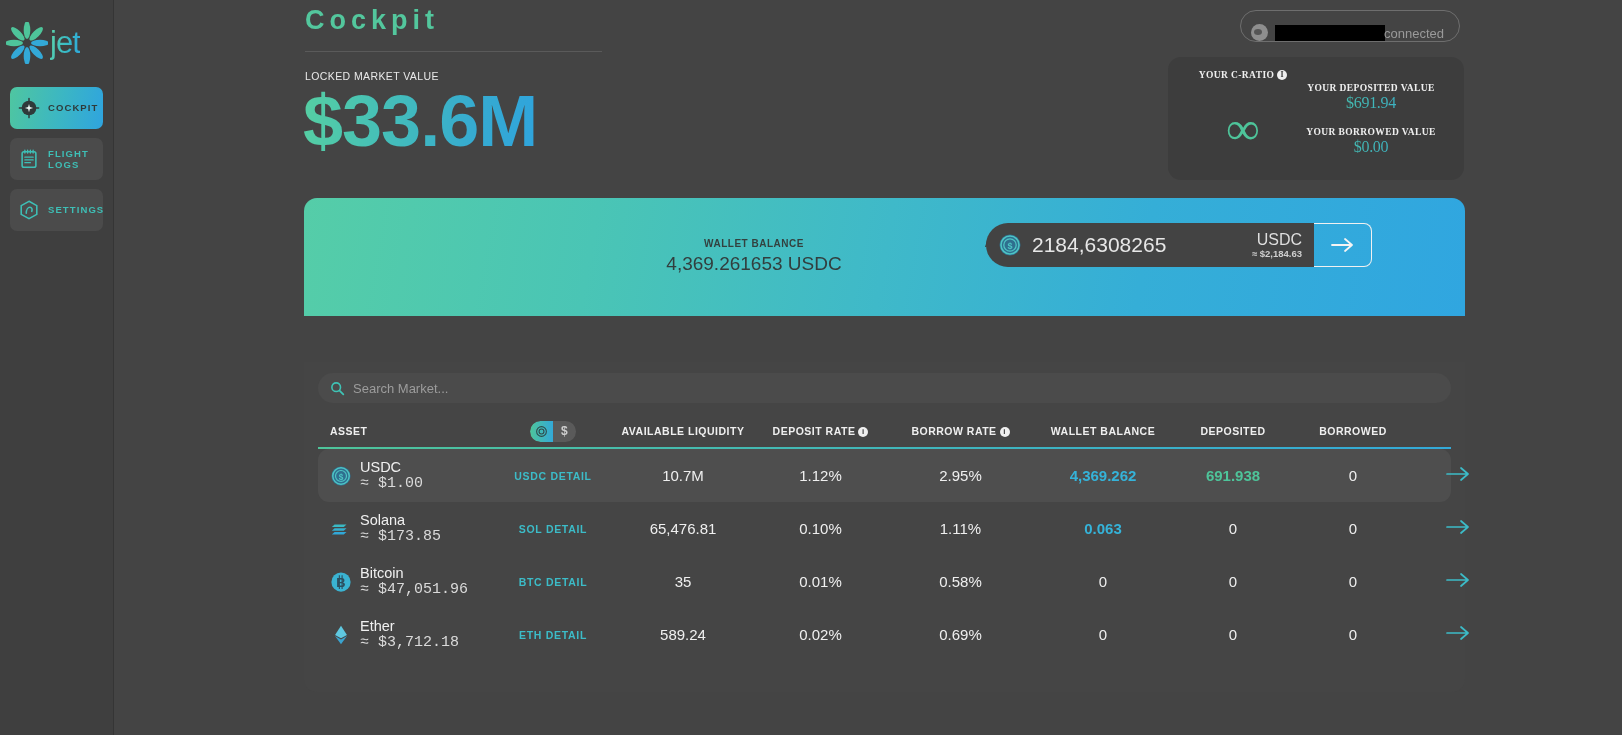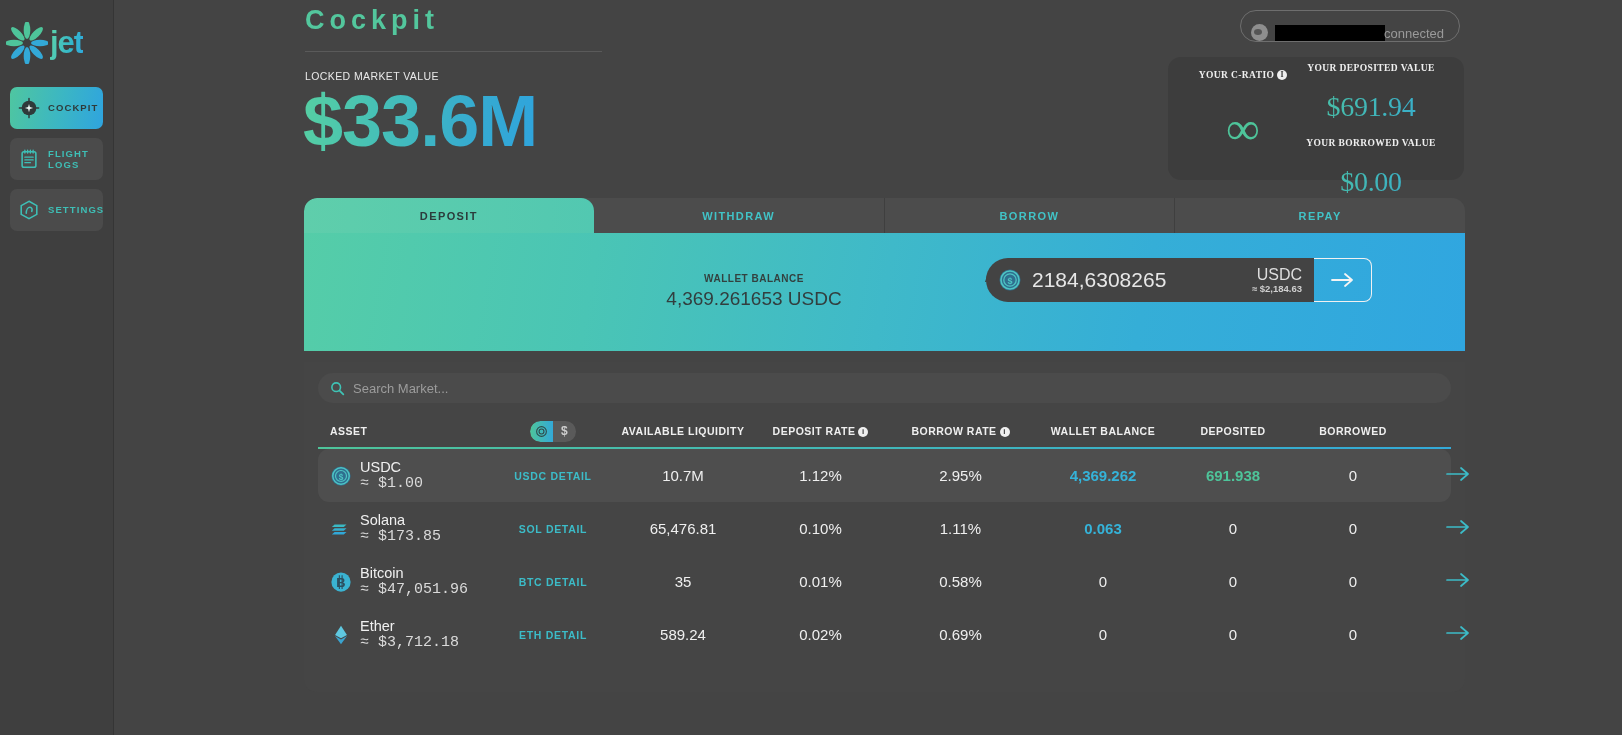--- a/index.html
+++ b/index.html
@@ -15,21 +15,21 @@
   
   #sidebar {
     position: absolute; left: 0; top: 0;
     width: 114px; height: 735px;
     background: #3f3f3f;
     border-right: 1px solid #353535;
     padding-top: 8px;
   }
   #logo { height: 70px; display: flex; align-items: center; padding-left: 6px; }
   .logo-text {
-    font-size: 31px; font-weight: 700; letter-spacing: -1px;
+    font-size: 31px; font-weight: 400; letter-spacing: -1px;
     background: linear-gradient(100deg, #5fd4a8 0%, #35b8c9 60%, #2fa8dd 100%);
     -webkit-background-clip: text; background-clip: text; color: transparent;
     margin-left: 2px;
   }
   .nav-item {
     margin: 9px 10px; height: 42px; border-radius: 7px;
     display: flex; align-items: center; padding-left: 8px; gap: 8px;
     background: #4b4b4b; cursor: pointer;
   }
   .nav-item.active {
@@ -94,23 +94,23 @@
   }
   .cc-label {
     font-size: 9.5px; font-weight: 700; letter-spacing: .4px; color: #efefef;
     text-transform: uppercase; text-align: center;
   }
   #cc-left { position: absolute; left: 10px; top: 13px; width: 130px; }
   #cc-infinity {
     text-align: center; color: #4ec49a; font-size: 46px; line-height: 46px;
     margin-top: 26px; font-weight: 700;
   }
-  #cc-right { position: absolute; right: 8px; top: 6px; width: 170px; text-align: center; }
+  #cc-right { position: absolute; right: 8px; top: 26px; width: 170px; text-align: center; }
   .cc-amount {
-    font-size: 28px; font-weight: 400; letter-spacing: -.3px; margin-top: 18px;
+    font-size: 16px; font-weight: 400; letter-spacing: -.3px; margin-top: 1px;
     background: linear-gradient(95deg, #4ec49a 0%, #33a9d8 100%);
     -webkit-background-clip: text; background-clip: text; color: transparent;
   }
   .cc-gap { height: 15px; }
   .info-dot {
     display: inline-block; width: 10px; height: 10px; border-radius: 50%;
     background: #efefef; color: #3d3d3d; font-size: 8px; font-weight: 700;
     line-height: 10px; text-align: center; vertical-align: 1px; margin-left: 3px;
   }
 
@@ -290,26 +290,20 @@
   <div id="cc-right">
     <div class="cc-label">YOUR DEPOSITED VALUE</div>
     <div class="cc-amount">$691.94</div>
     <div class="cc-gap"></div>
     <div class="cc-label">YOUR BORROWED VALUE</div>
     <div class="cc-amount">$0.00</div>
   </div>
 </div>
 
 <div id="action-panel">
-  <div id="tabs">
-    <div class="tab active">DEPOSIT</div>
-    <div class="tab">WITHDRAW</div>
-    <div class="tab">BORROW</div>
-    <div class="tab">REPAY</div>
-  </div>
 
   <div id="panel-body">
     <div id="pb-wallet" class="pb-stat">
       <div class="pb-label">WALLET BALANCE</div>
       <div class="pb-value">4,369.261653 USDC</div>
     </div>
 
     <div id="pb-cratio" class="pb-stat">
       <div class="pb-label">
         <span>ADJUSTED C-RATIO</span><span class="info-dot-dark">i</span>

